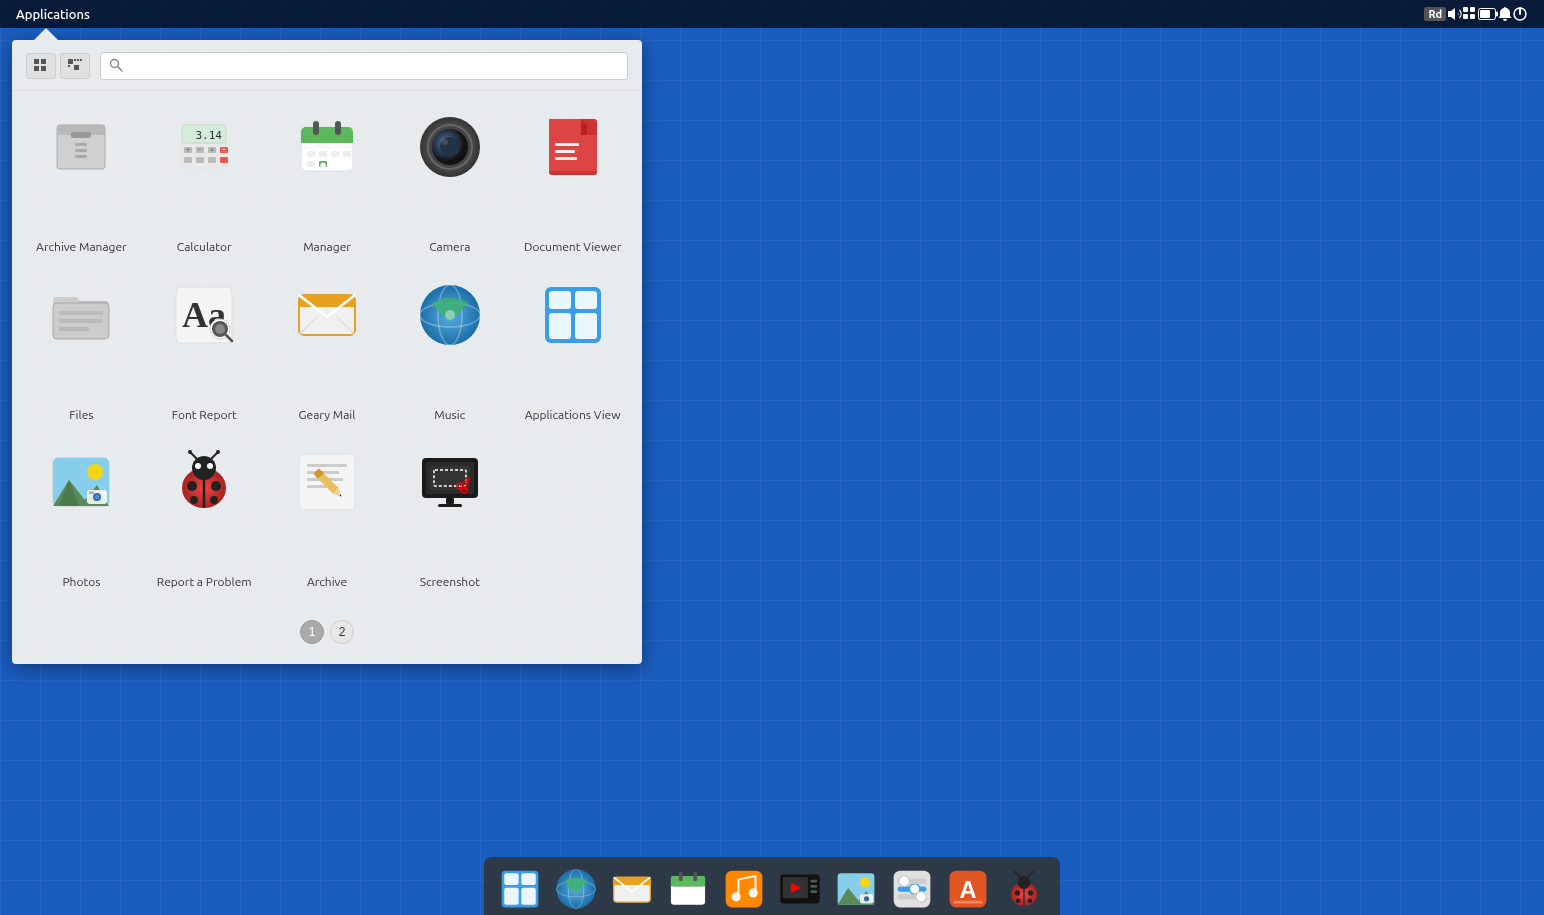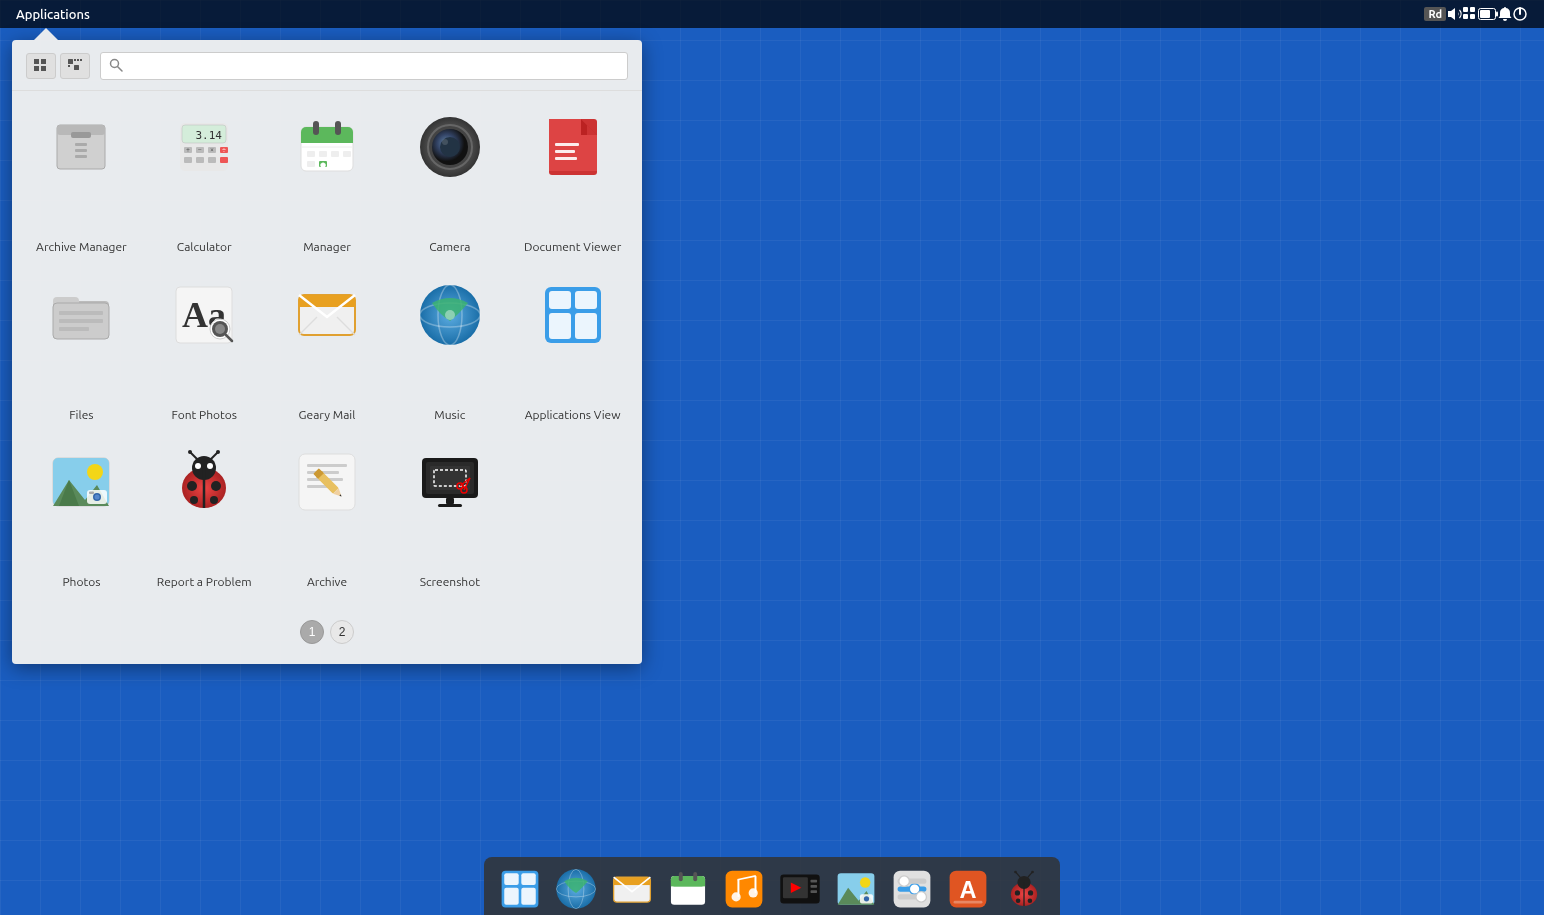--- a/index.html
+++ b/index.html
@@ -431,21 +431,21 @@
         <div class="app-icon">
           <svg viewBox="0 0 64 64" xmlns="http://www.w3.org/2000/svg">
             <rect x="4" y="4" width="56" height="56" rx="4" fill="#f5f5f5" stroke="#ddd" stroke-width="1"></rect>
             <text x="32" y="44" text-anchor="middle" font-size="36" font-weight="bold" font-family="serif" fill="#333">Aa</text>
             <circle cx="48" cy="46" r="10" fill="white" stroke="#ccc" stroke-width="1"></circle>
             <circle cx="48" cy="46" r="8" fill="#555"></circle>
             <circle cx="48" cy="46" r="5" fill="#888"></circle>
             <line x1="54" y1="52" x2="60" y2="58" stroke="#555" stroke-width="2.5" stroke-linecap="round"></line>
           </svg>
         </div>
-        <span class="app-label">Font Photos</span>
+        <span class="app-label">Font Report</span>
       </div>
 
       <div class="app-item">
         <div class="app-icon">
           <svg viewBox="0 0 64 64" xmlns="http://www.w3.org/2000/svg">
             <rect x="4" y="12" width="56" height="40" rx="5" fill="#f0f0f0" stroke="#e0a030" stroke-width="2"></rect>
             <rect x="4" y="12" width="56" height="10" rx="5" fill="#e8a020"></rect>
             <rect x="4" y="18" width="56" height="6" fill="#e8a020"></rect>
             <polyline points="4,12 32,34 60,12" fill="none" stroke="#fff" stroke-width="2.5"></polyline>
             <line x1="4" y1="52" x2="22" y2="34" stroke="#ddd" stroke-width="1.5"></line>

